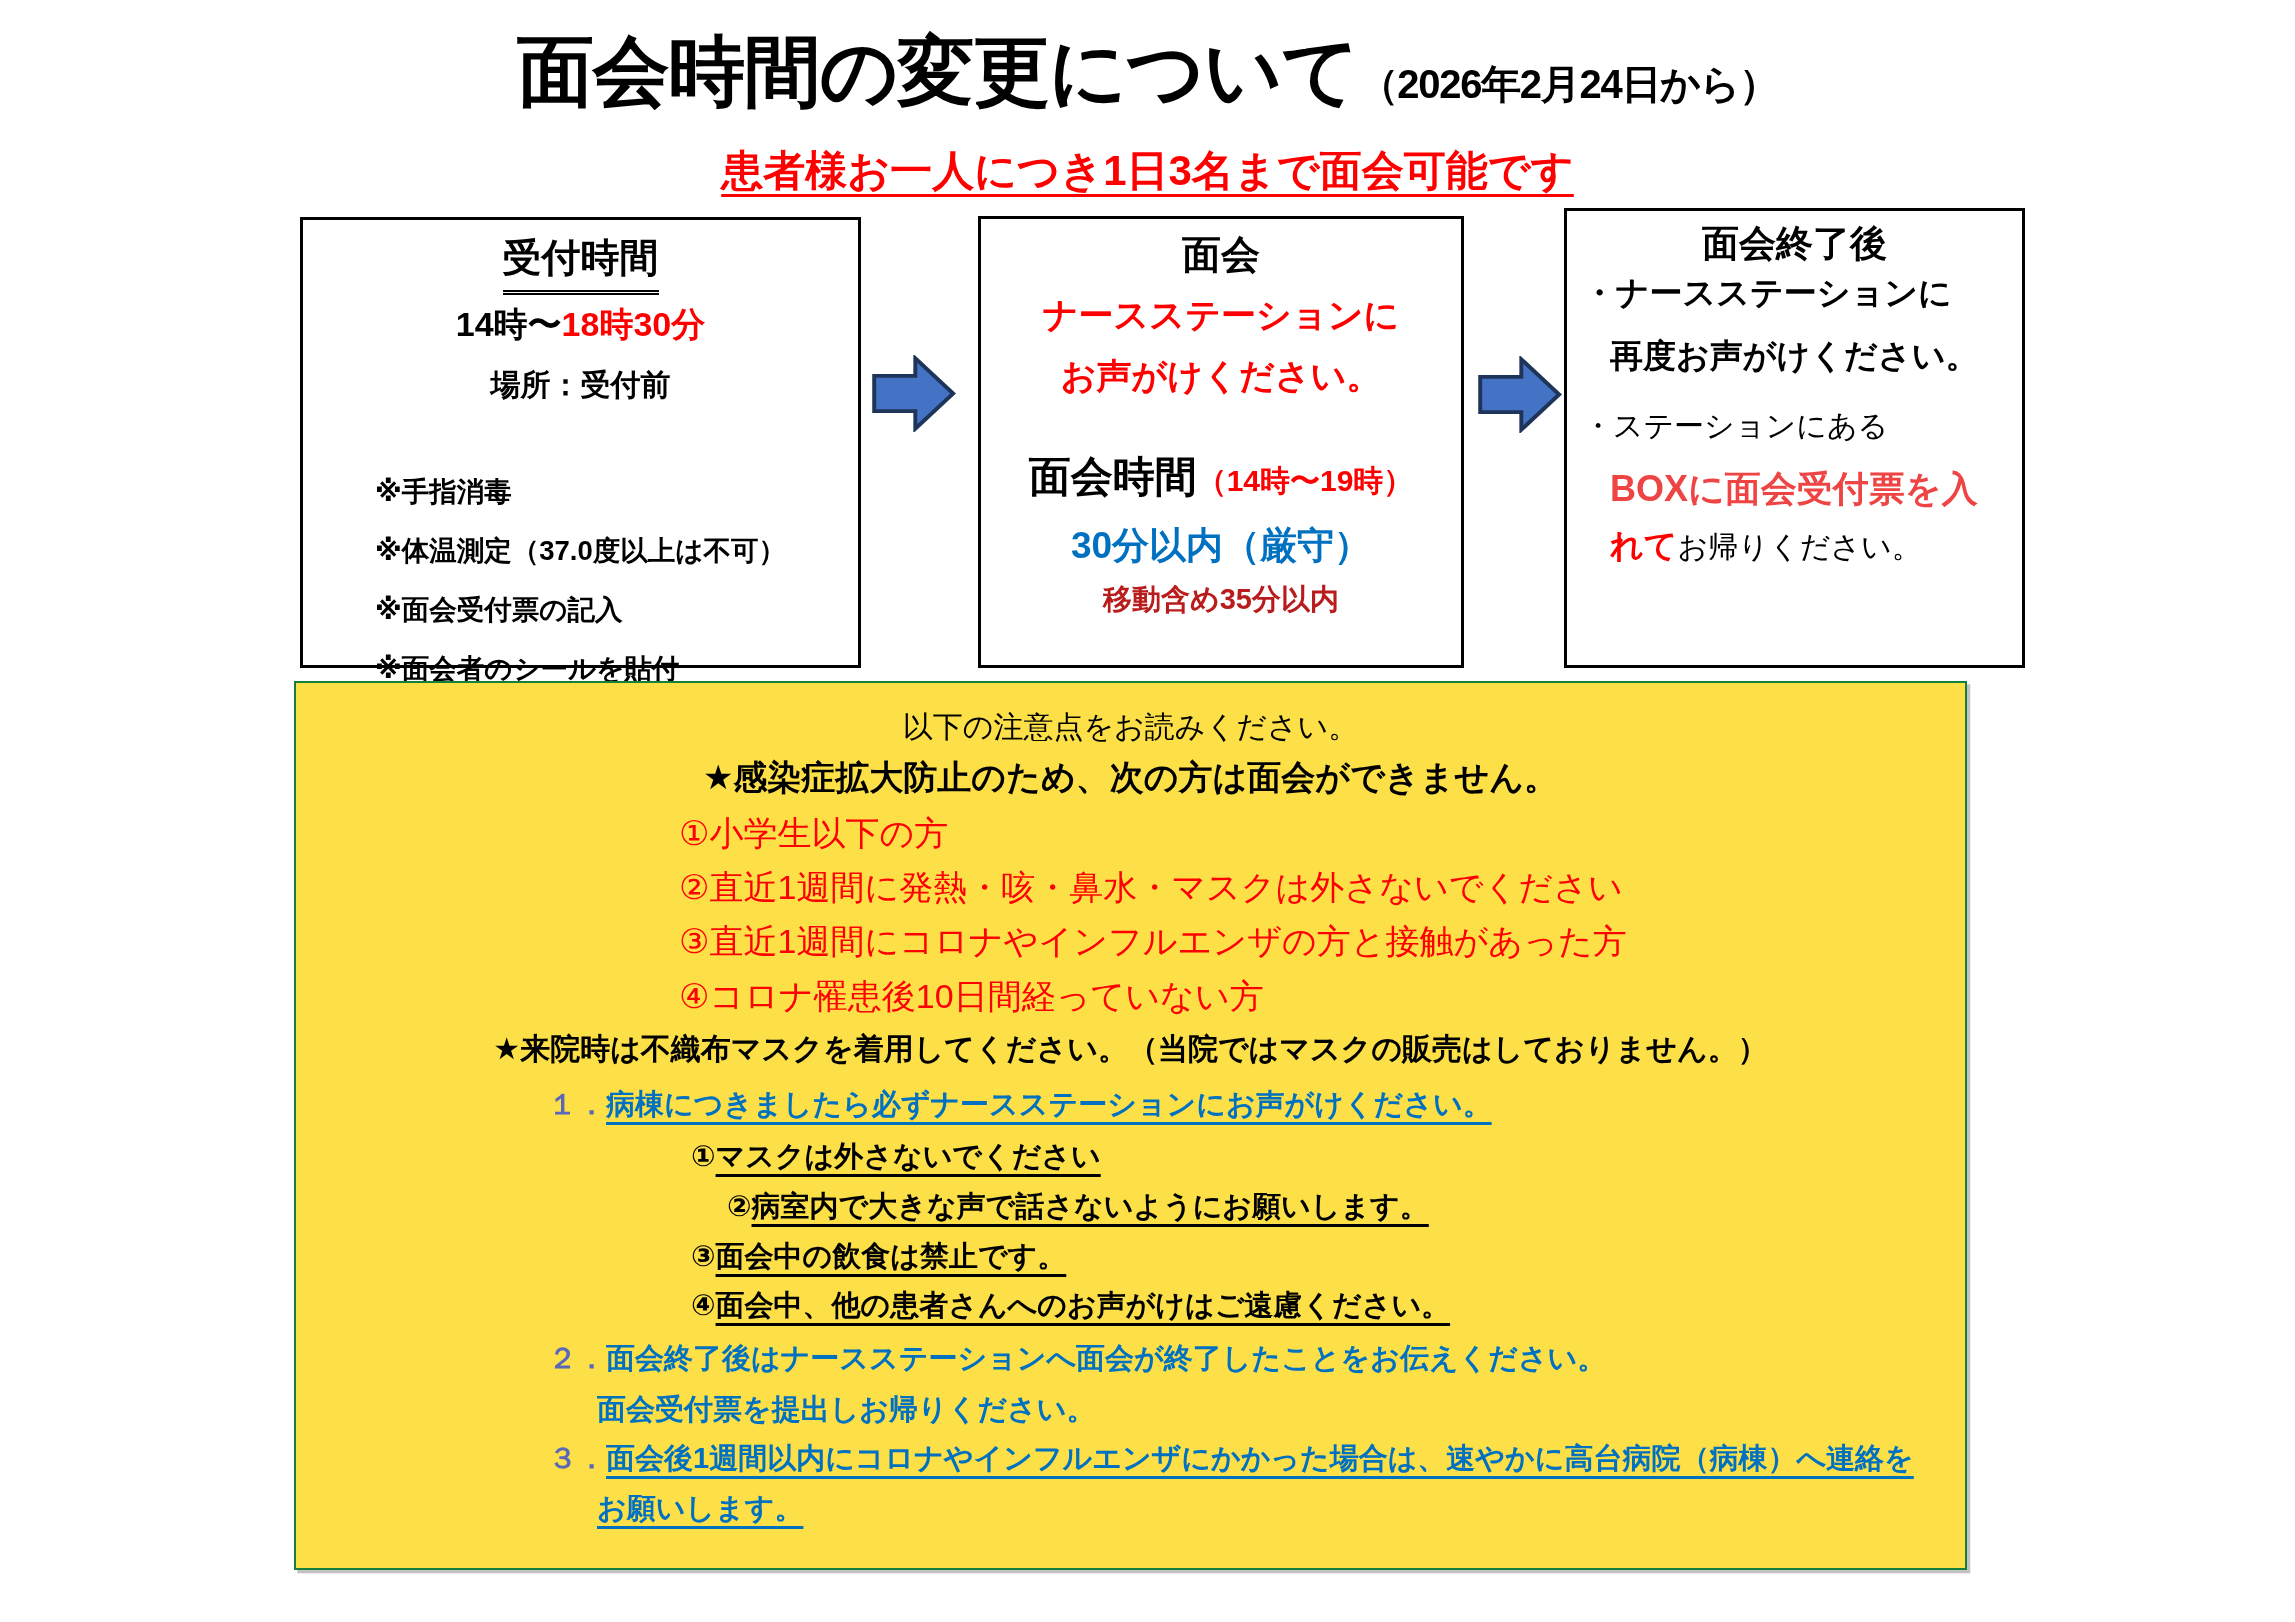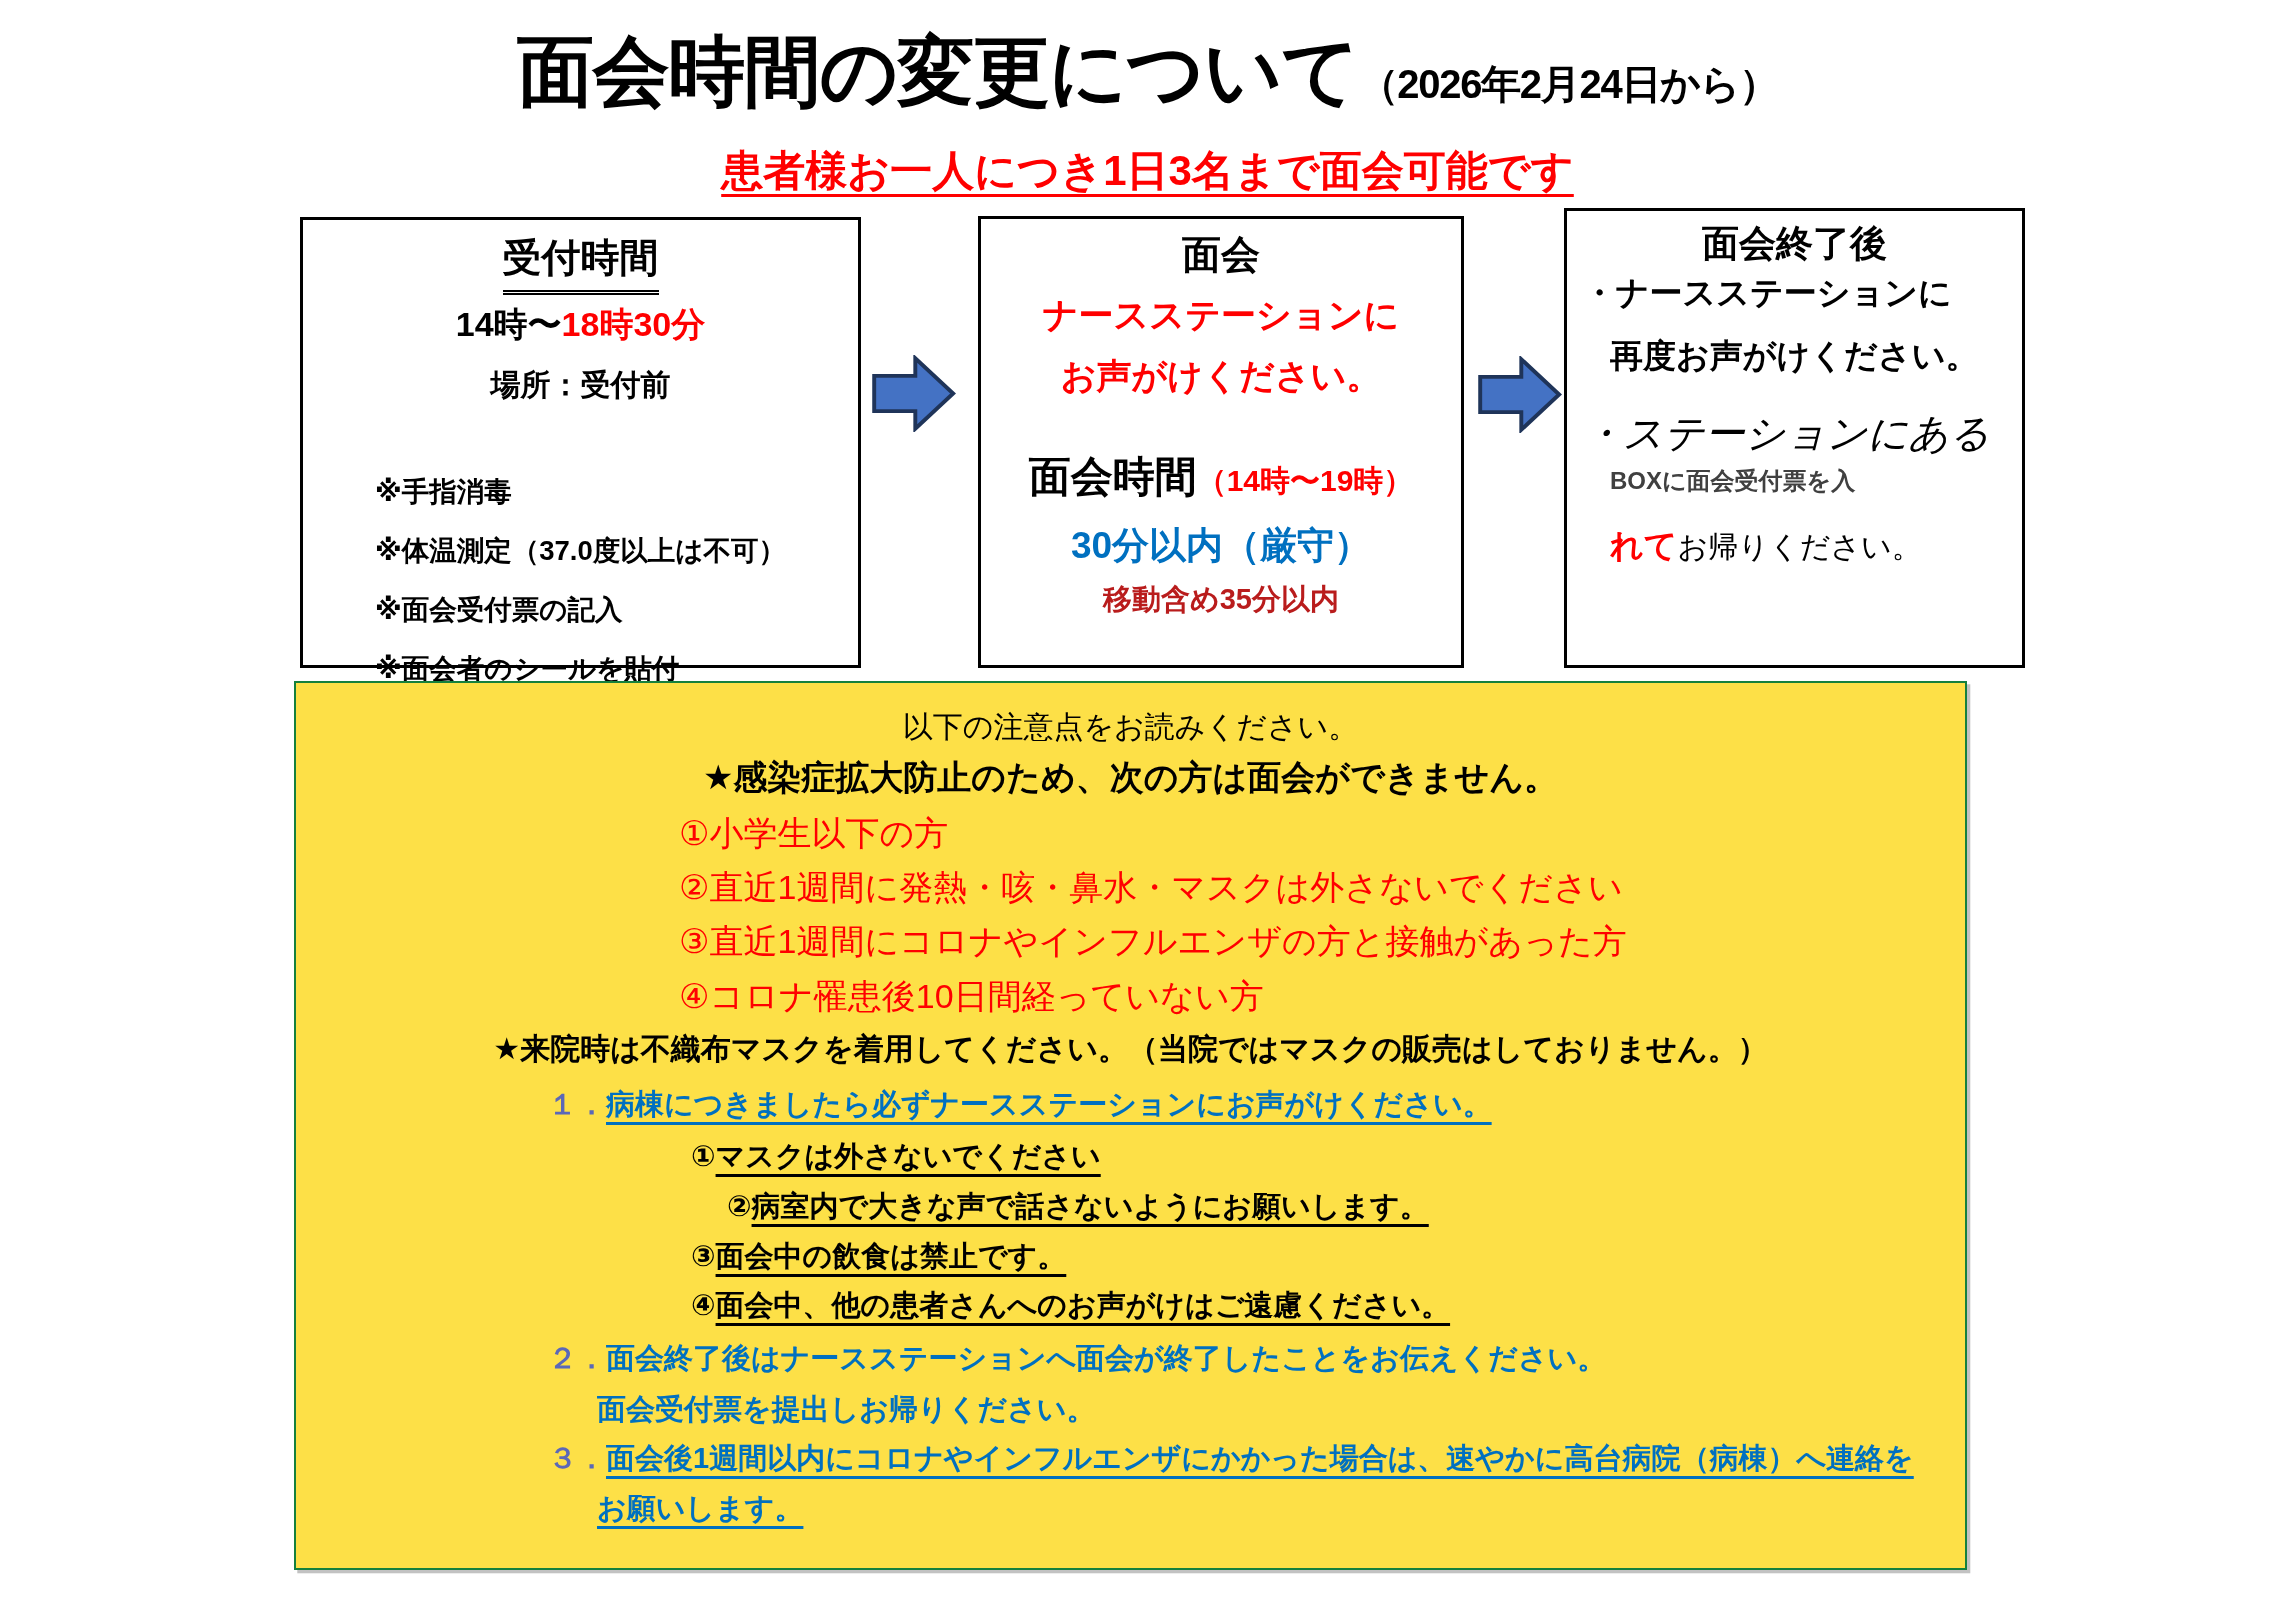--- a/index.html
+++ b/index.html
@@ -41,22 +41,22 @@
   .b2-red2 { top:134px; font-size:35px; font-weight:bold; color:#ff0000; }
   .b2-timeline { top:230px; }
   .b2-time-label { font-size:42px; font-weight:bold; color:#000; }
   .b2-time-paren { font-size:30px; font-weight:bold; color:#ff0000; }
   .b2-duration { top:302px; font-size:37px; font-weight:bold; color:#0070c0; }
   .b2-note { top:361px; font-size:29px; font-weight:bold; color:#b91c1c; }
 
   .b3-line { position:absolute; left:15.7px; white-space:nowrap; }
   .b3-b1l1 { top:60px;  font-size:33px; font-weight:bold; }
   .b3-b1l2 { top:123px; left:43px; font-size:33px; font-weight:bold; }
-  .b3-b2l1 { top:195px; font-size:40px; font-weight:normal;font-style:italic; }
-  .b3-b2l2 { top:254px; left:43px; font-size:24px; font-weight:bold; color:#404040; }
+  .b3-b2l1 { top:195px; font-size:30px; font-weight:normal; }
+  .b3-b2l2 { top:254px; left:43px; font-size:36px; font-weight:bold; color:#ef4444; }
   .b3-b2l3 { top:313px; left:43px; font-size:31px; }
   .b3-red  { color:#ff0000; font-weight:bold; font-size:33px; }
   .b3-blk  { color:#000; font-weight:normal; font-size:30px; }
 
   
   .arrow { position:absolute; width:84px; height:77px; }
   .arrow-1 { left:872px; top:355px; }
   .arrow-2 { left:1478px; top:356px; }
 
   

